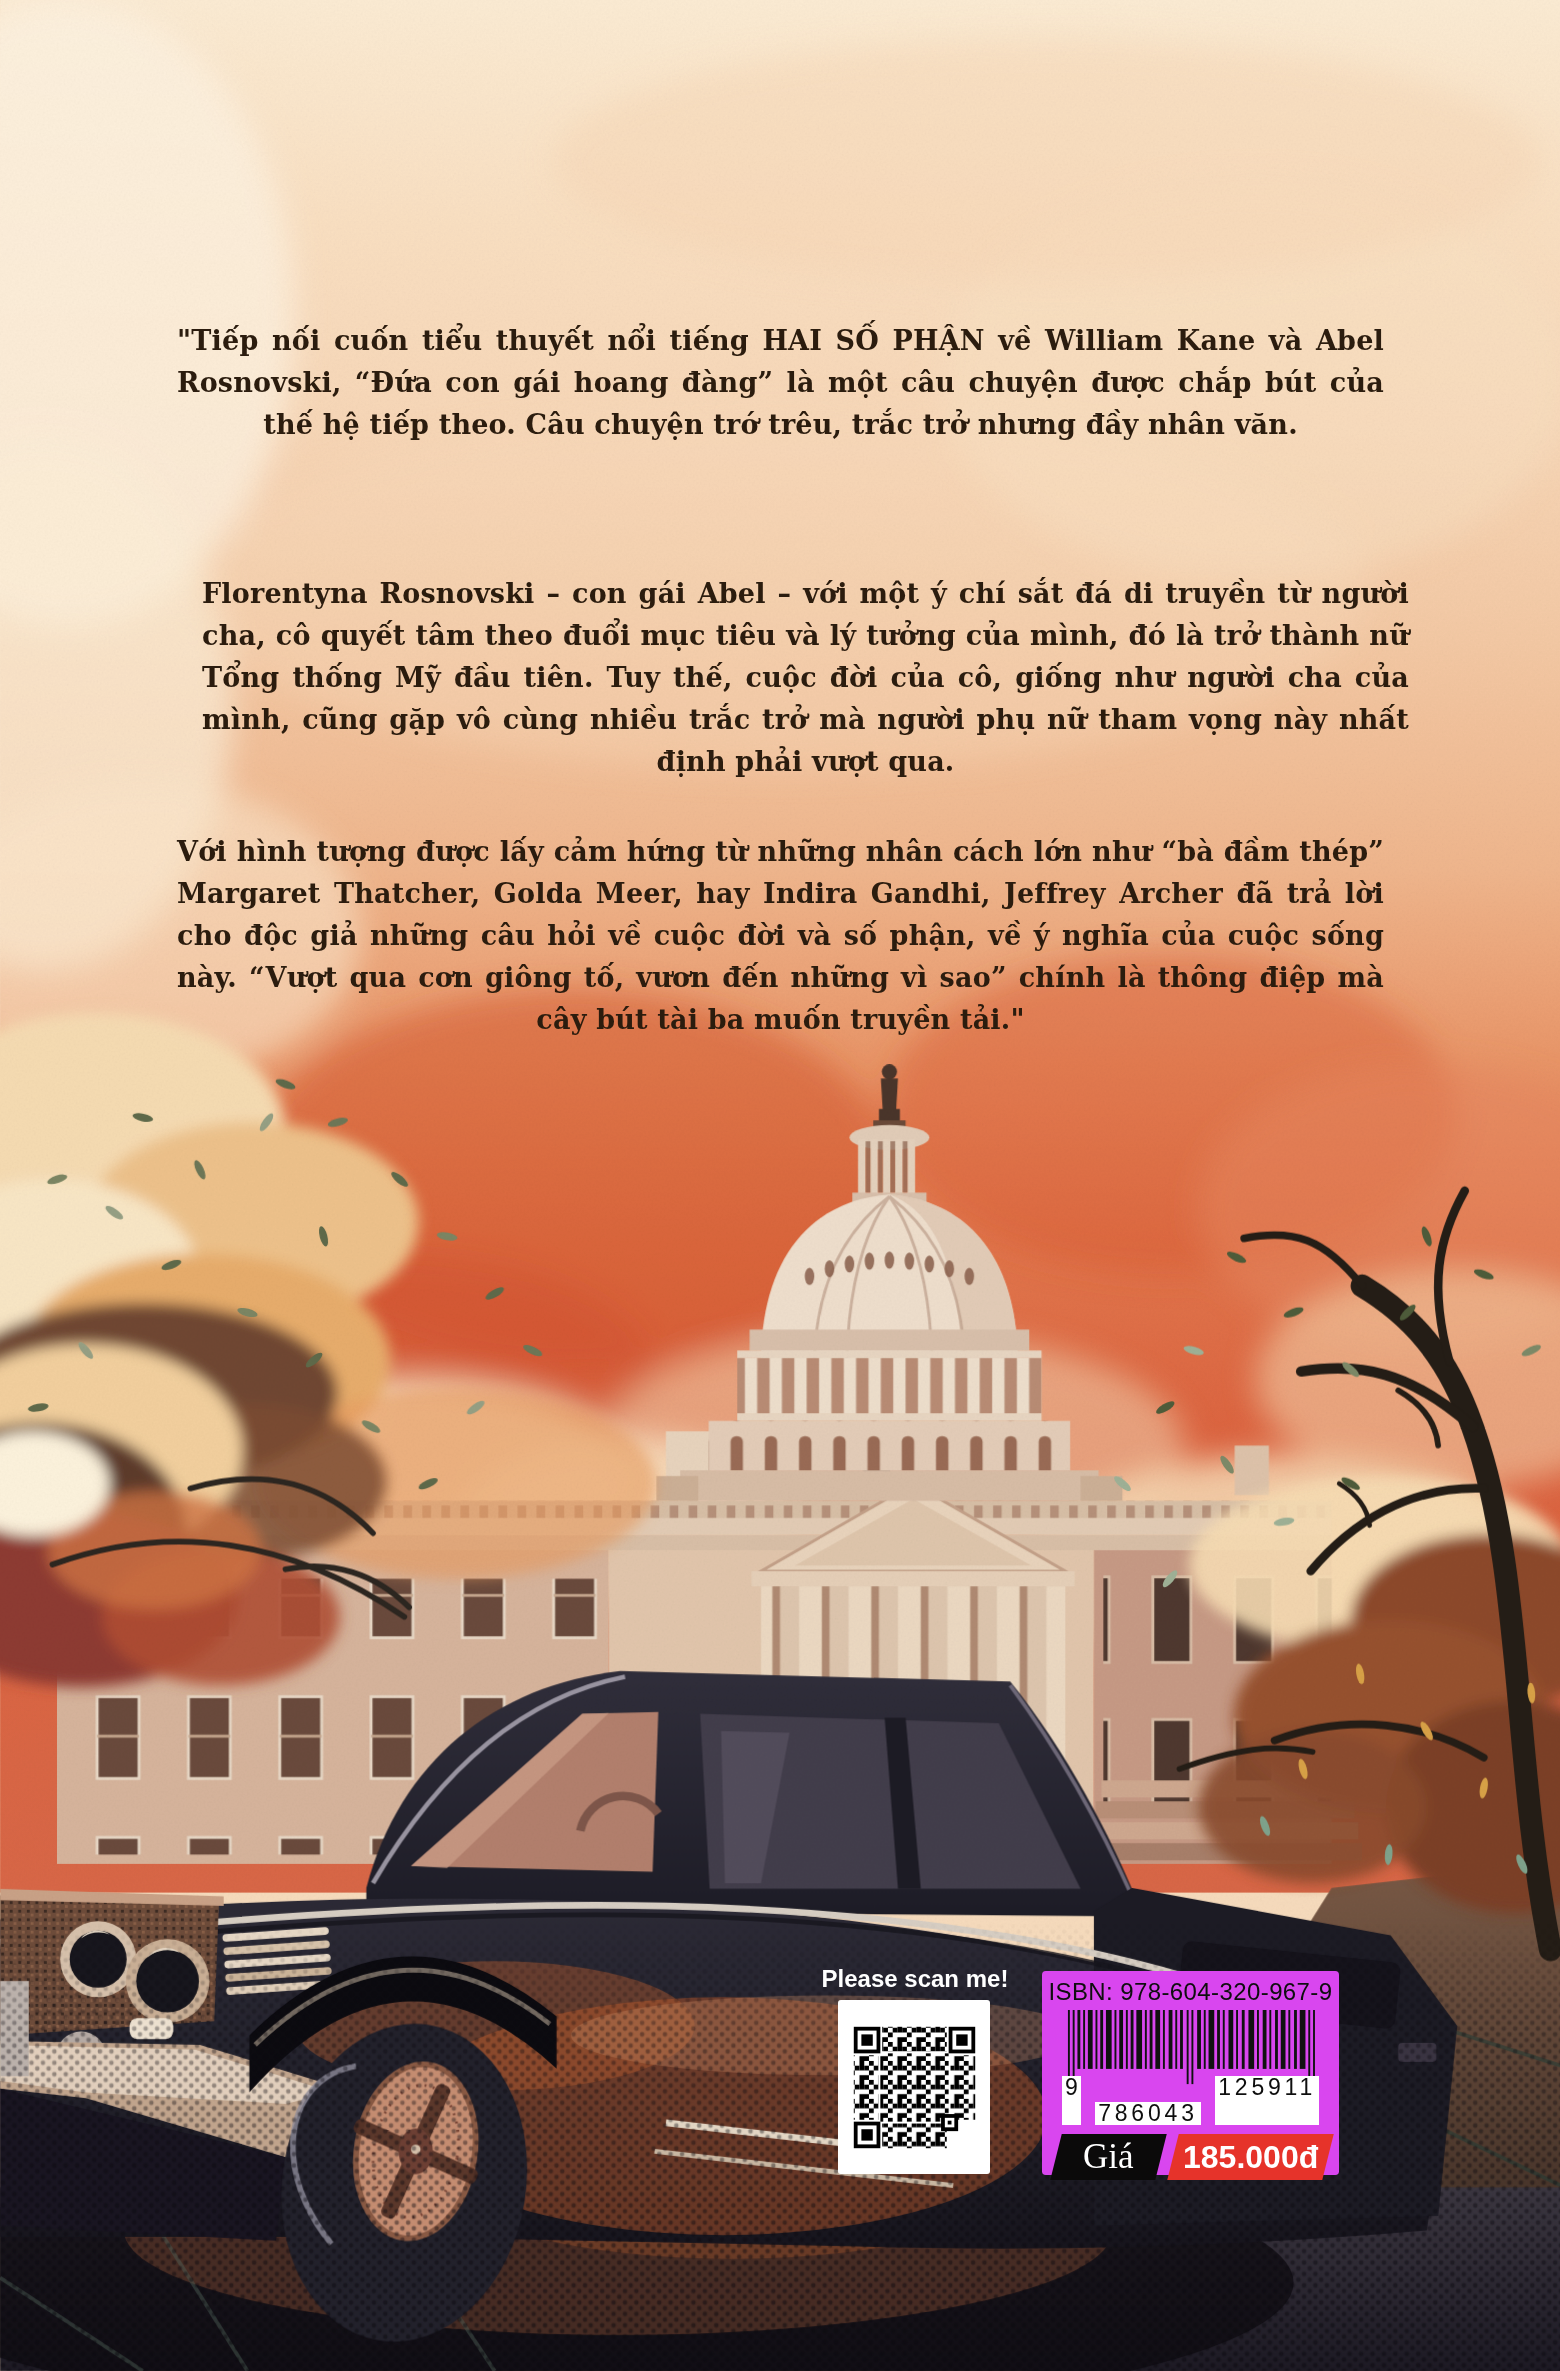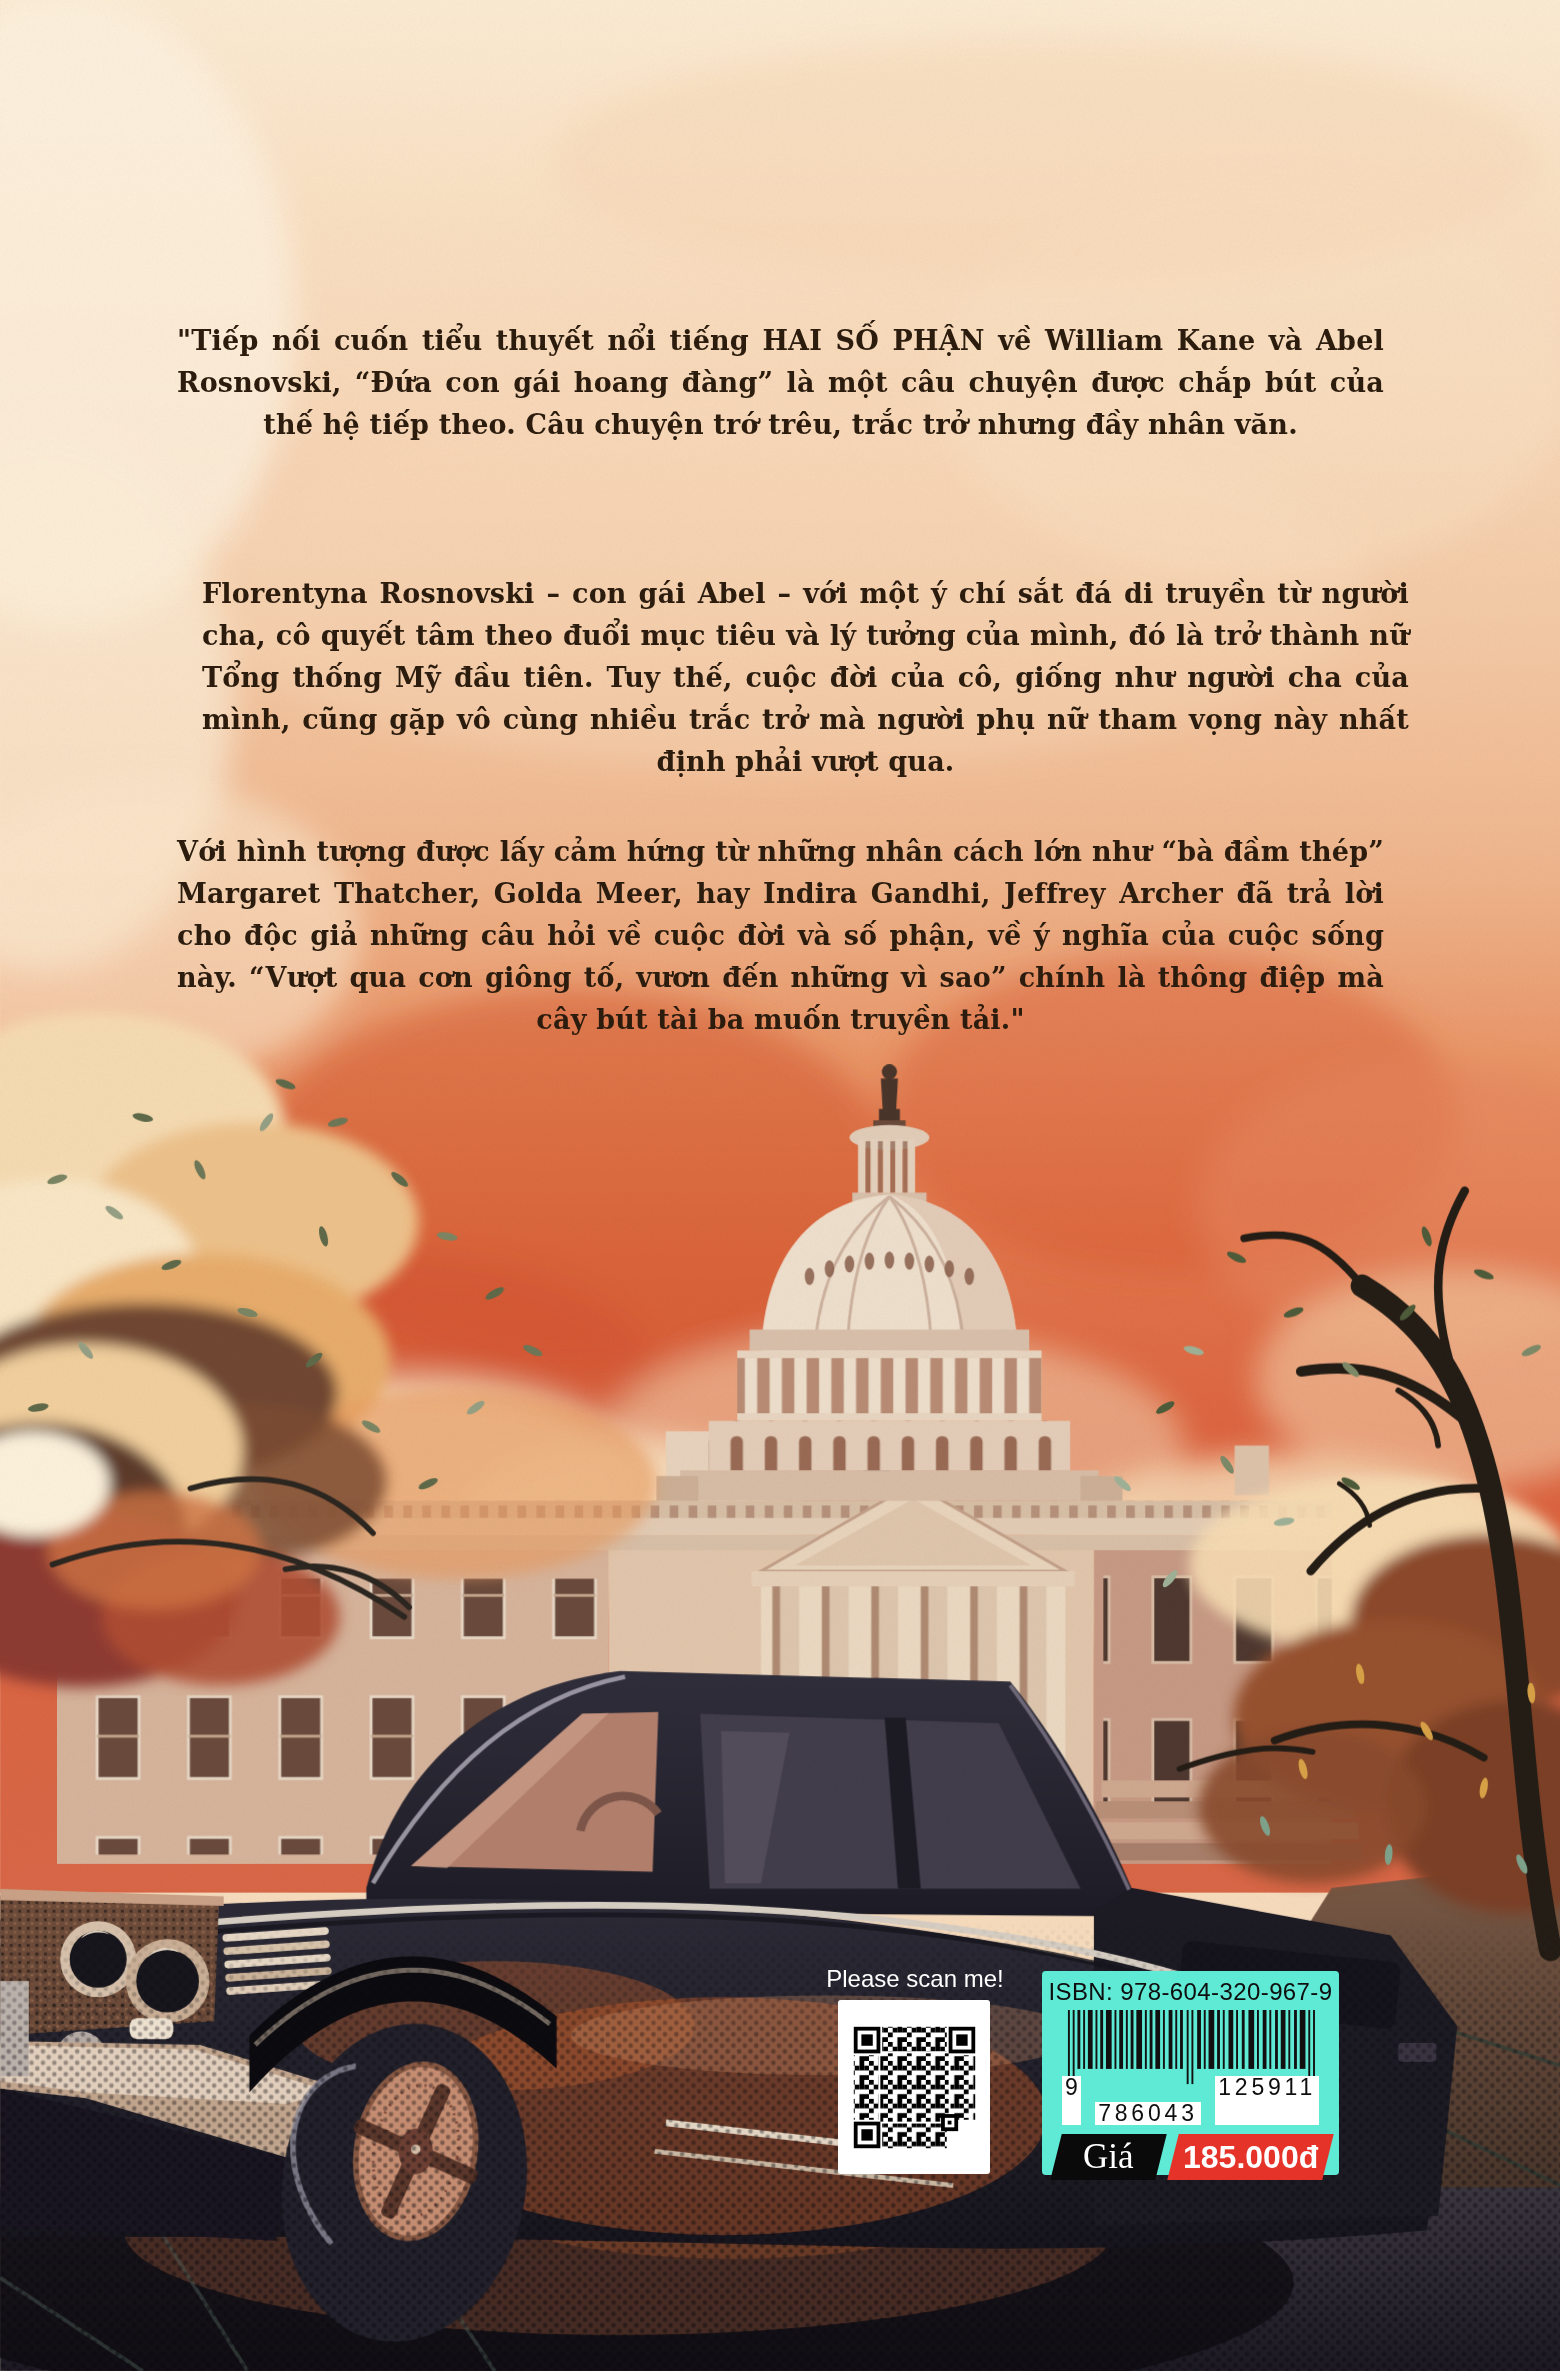--- a/index.html
+++ b/index.html
@@ -13,26 +13,26 @@
          font-size:27px;line-height:42px;text-align:justify;text-align-last:center;
          letter-spacing:0.2px;}
   .blurb-1{top:320px;}
   .blurb-2{top:573px;margin-left:25px;}
   .blurb-3{top:831px;}
   .heading{position:absolute;left:0;width:100%;top:495px;text-align:center;
            color:#2b1c0e;font-weight:700;font-size:32px;letter-spacing:1.9px;}
 
   
   .scan-prompt{position:absolute;left:813px;top:1965px;width:204px;text-align:center;
-               font-family:"Liberation Sans",sans-serif;font-weight:400;font-size:24px;
+               font-family:"Liberation Sans",sans-serif;font-weight:700;font-size:24px;
                color:#ffffff;}
   .qr-panel{position:absolute;left:838px;top:2000px;width:152px;height:174px;
             background:#fff;border-radius:2.9px;display:flex;align-items:center;justify-content:center;}
   .isbn-panel{position:absolute;left:1042px;top:1971px;width:297px;height:204px;
-              background:#5eead4;border-radius:3.8px;box-sizing:border-box;padding-top:6.7px;
+              background:#d946ef;border-radius:3.8px;box-sizing:border-box;padding-top:6.7px;
               font-family:"Liberation Sans",sans-serif;color:#0e0e0e;}
   .isbn-label{text-align:center;font-size:24px;letter-spacing:0.4px;font-weight:400;}
   .barcode-wrap{width:257px;margin:4.8px auto 0;}
   .barcode-digits{display:flex;width:257px;margin:-13.3px auto 0;font-size:23px;
                   font-weight:400;justify-content:space-between;}
   .barcode-digits span{background:#fff;padding:0 2.9px;line-height:23px;}
   .bd-mid{letter-spacing:3.8px;margin-top:26px;}
   .bd-right{letter-spacing:3.8px;}
   .price-badge{position:relative;width:285px;height:46px;margin:8.6px auto 0;}
   .price-black{position:absolute;left:7.6px;top:0;width:105px;height:46px;background:#0b0a0a;

